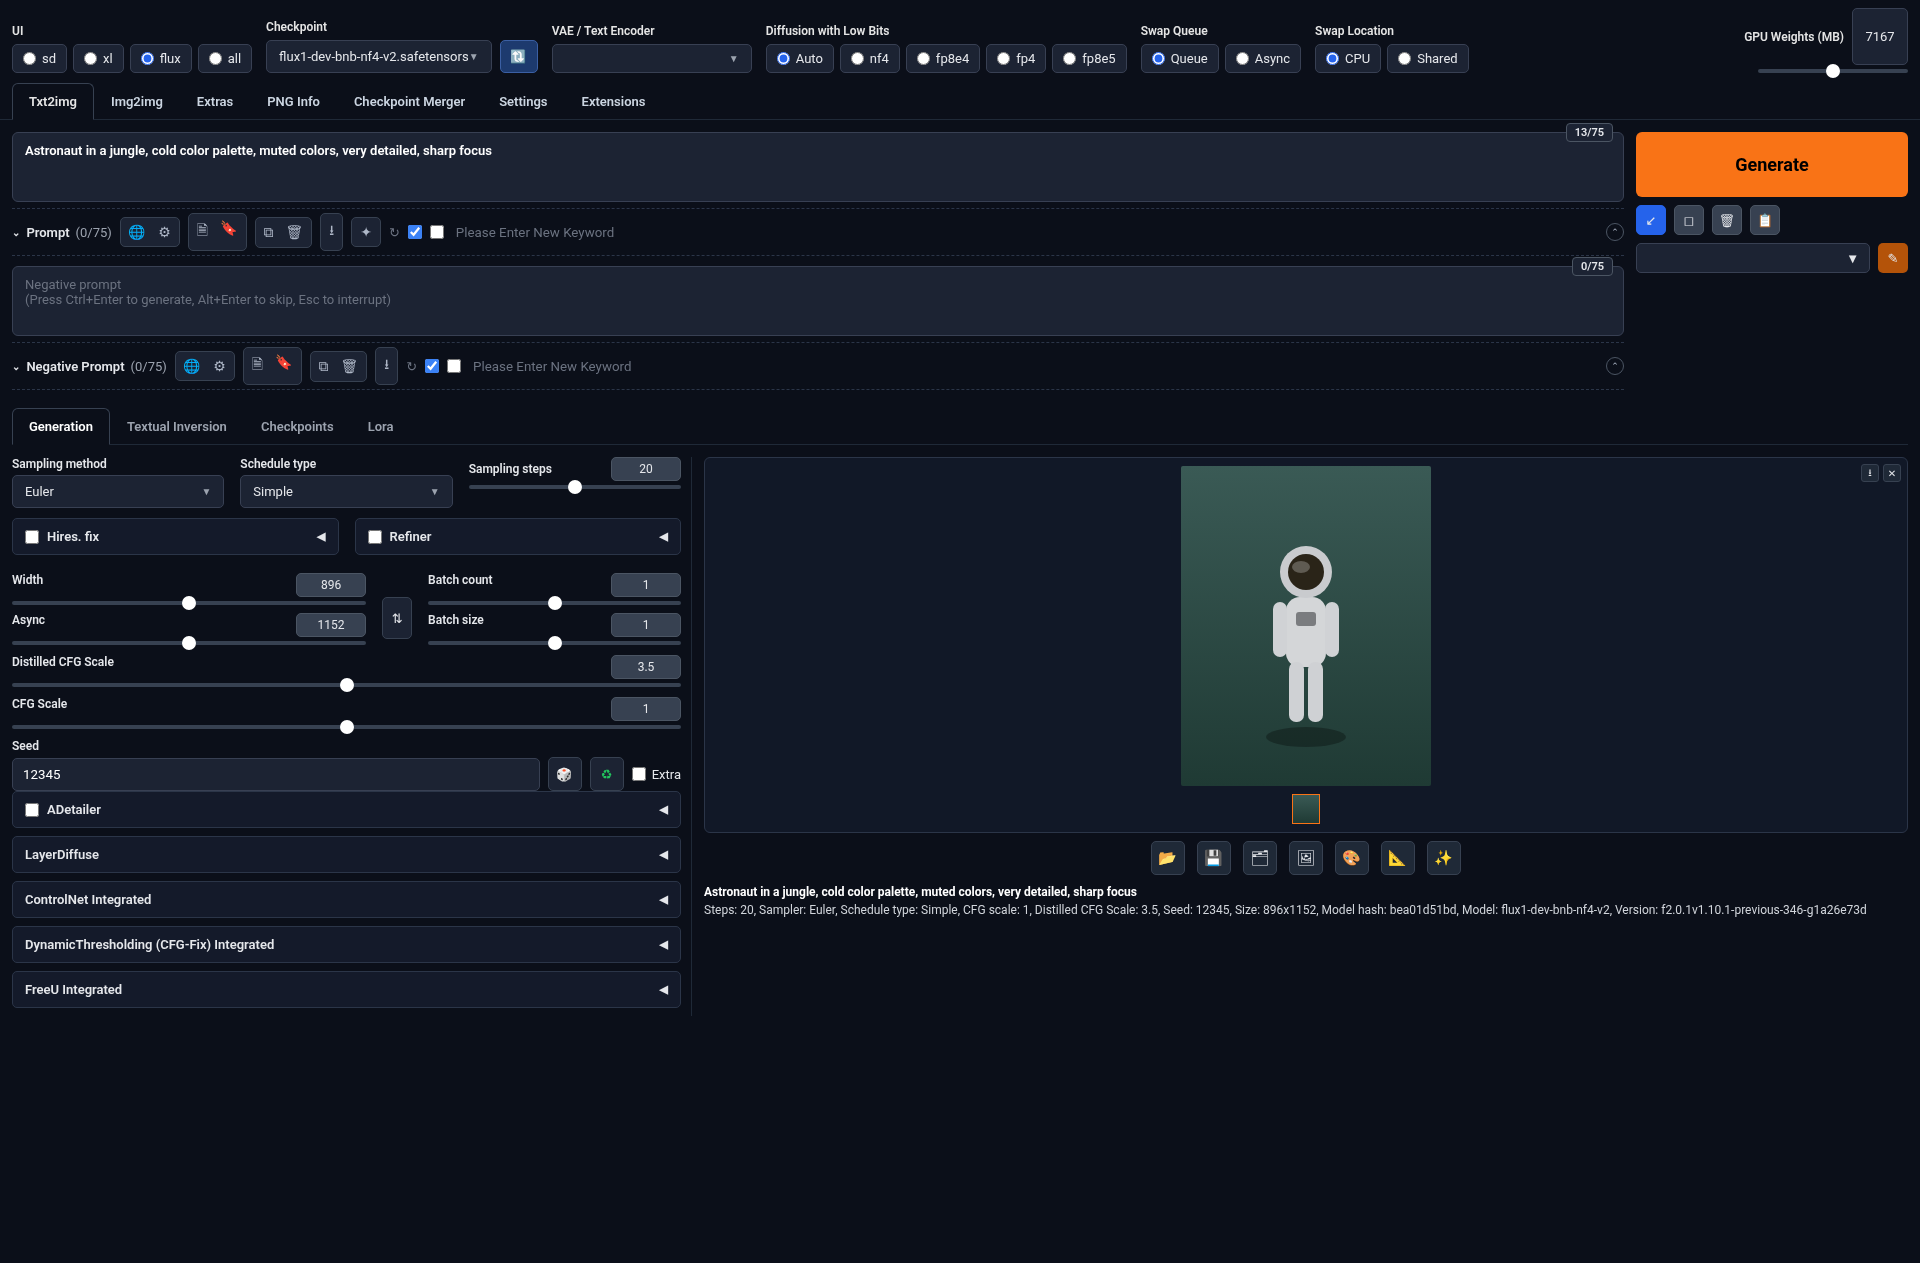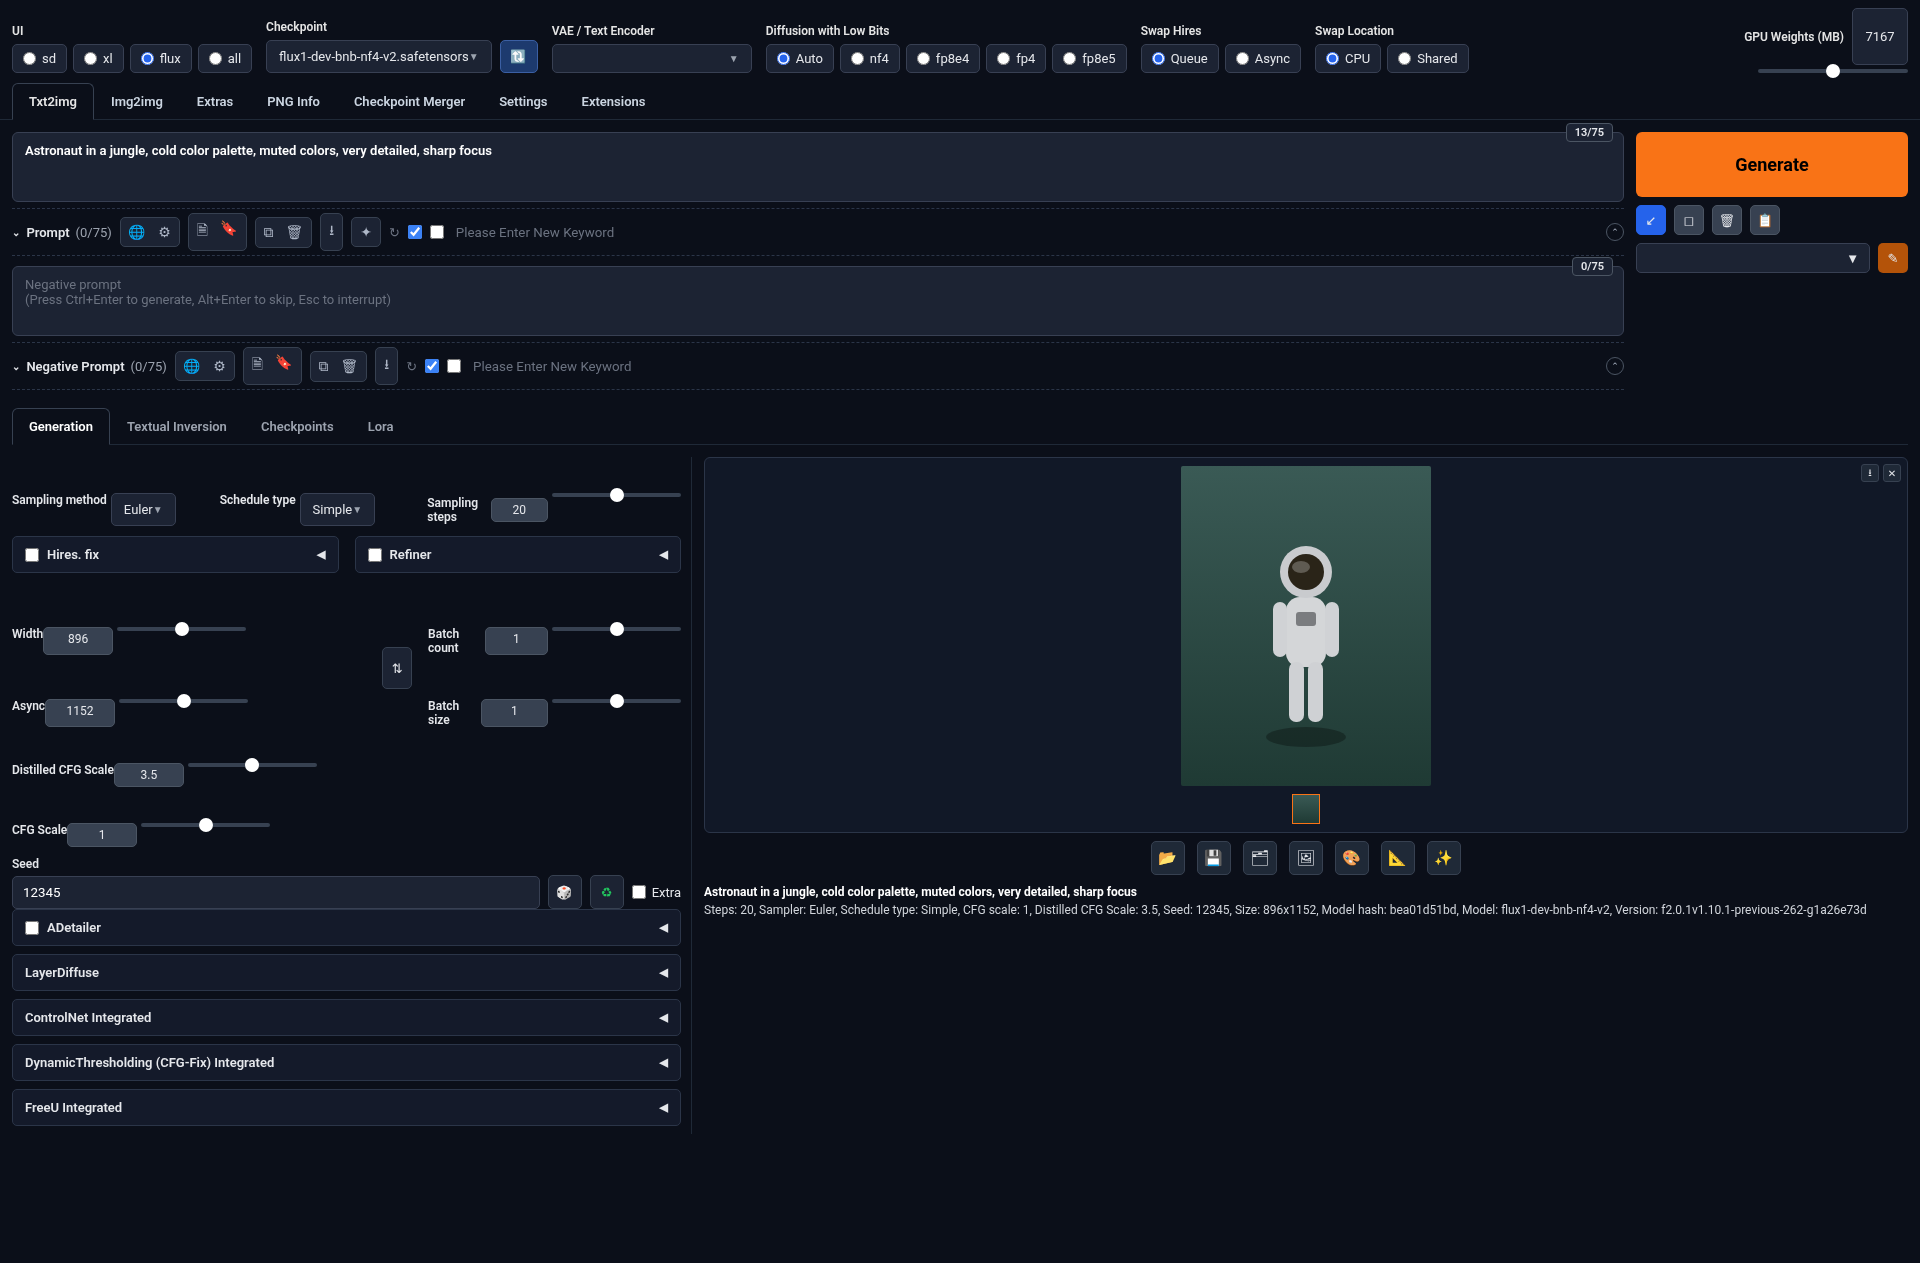--- a/index.html
+++ b/index.html
@@ -43,21 +43,21 @@
 .sq-btn { width: 30px; height: 30px; display: flex; align-items: center; justify-content: center; background: #374151; border: 1px solid #4b5563; border-radius: 5px; cursor: pointer; }
 .sq-btn.active { background: #2563eb; border-color: #2563eb; }
 .style-select { flex: 1; background: #1c2333; border: 1px solid #384053; border-radius: 5px; display: flex; align-items: center; justify-content: flex-end; padding: 6px 10px; }
 .edit-btn { width: 30px; height: 30px; display: flex; align-items: center; justify-content: center; background: #b45309; border-radius: 5px; cursor: pointer; }
 .sub-tabs { display: flex; gap: 0; border-bottom: 1px solid #1f2937; margin-top: 8px; }
 .sub-tab { padding: 10px 16px; cursor: pointer; color: #9ca3af; font-weight: 600; border: 1px solid transparent; border-bottom: none; border-radius: 6px 6px 0 0; }
 .sub-tab.active { color: #fff; border-color: #374151; border-bottom: 1px solid #0b0f19; margin-bottom: -1px; }
 .panel-body { display: flex; gap: 12px; margin-top: 12px; }
 .settings-col { width: 680px; padding-right: 10px; border-right: 1px solid #1f2937; }
 .row { display: flex; gap: 16px; margin-bottom: 10px; }
-.field { flex: 1; display: flex; flex-direction: row; gap: 4px; margin-top: 36px; }
+.field { flex: 1; display: flex; flex-direction: column; gap: 4px; }
 .field-label { font-size: 12px; font-weight: 600; color: #e5e7eb; }
 .num-box { background: #374151; border: 1px solid #4b5563; border-radius: 5px; padding: 4px 8px; text-align: center; width: 70px; font-size: 12px; }
 .accordion { display: flex; align-items: center; justify-content: space-between; background: #141a2a; border: 1px solid #2b3548; border-radius: 5px; padding: 10px 12px; margin-bottom: 8px; cursor: pointer; font-weight: 600; }
 .accordion .tri { font-size: 11px; }
 .seed-row { display: flex; gap: 8px; align-items: center; }
 .seed-input { flex: 1; background: #1c2333; border: 1px solid #384053; border-radius: 5px; padding: 8px 10px; color: #fff; outline: none; }
 .dice-btn { width: 34px; height: 34px; display: flex; align-items: center; justify-content: center; background: #1c2333; border: 1px solid #374151; border-radius: 5px; cursor: pointer; }
 .output-col { flex: 1; display: flex; flex-direction: column; gap: 8px; }
 .image-frame { position: relative; background: #111827; border: 1px solid #2b3548; border-radius: 6px; display: flex; flex-direction: column; align-items: center; justify-content: center; padding: 8px; min-height: 370px; }
 .image-frame .main-img { width: 250px; height: 320px; border-radius: 2px; background: linear-gradient(#3a5a55,#1f3a34); position: relative; overflow: hidden; }
@@ -132,21 +132,21 @@
           <input type="radio" name="diffusion-radio" style="">
           <span>fp4</span>
         </label>
         <label class="radio-pill">
           <input type="radio" name="diffusion-radio" style="">
           <span>fp8e5</span>
         </label>
       </div>
   </div>
   <div class="top-group">
-    <div class="top-label">Swap Hires</div>
+    <div class="top-label">Swap Queue</div>
     <div class="radio-row" id="swapm-radios">
         <label class="radio-pill">
           <input type="radio" name="swapmethod-radio" checked="" style="">
           <span>Queue</span>
         </label>
         <label class="radio-pill">
           <input type="radio" name="swapmethod-radio" style="">
           <span>Async</span>
         </label>
       </div>
@@ -448,19 +448,19 @@
           <div class="action-btn">📂</div>
           <div class="action-btn">💾</div>
           <div class="action-btn">🗂</div>
           <div class="action-btn">🖼</div>
           <div class="action-btn">🎨</div>
           <div class="action-btn">📐</div>
           <div class="action-btn">✨</div>
         </div>
         <div class="info-text">
           <div class="bold">Astronaut in a jungle, cold color palette, muted colors, very detailed, sharp focus</div>
-          <div>Steps: 20, Sampler: Euler, Schedule type: Simple, CFG scale: 1, Distilled CFG Scale: 3.5, Seed: 12345, Size: 896x1152, Model hash: bea01d51bd, Model: flux1-dev-bnb-nf4-v2, Version: f2.0.1v1.10.1-previous-262-g1a26e73d</div>
+          <div>Steps: 20, Sampler: Euler, Schedule type: Simple, CFG scale: 1, Distilled CFG Scale: 3.5, Seed: 12345, Size: 896x1152, Model hash: bea01d51bd, Model: flux1-dev-bnb-nf4-v2, Version: f2.0.1v1.10.1-previous-346-g1a26e73d</div>
         </div>
       </div>
     </div>
 
   </div>
 </div>
 
 </body></html>

